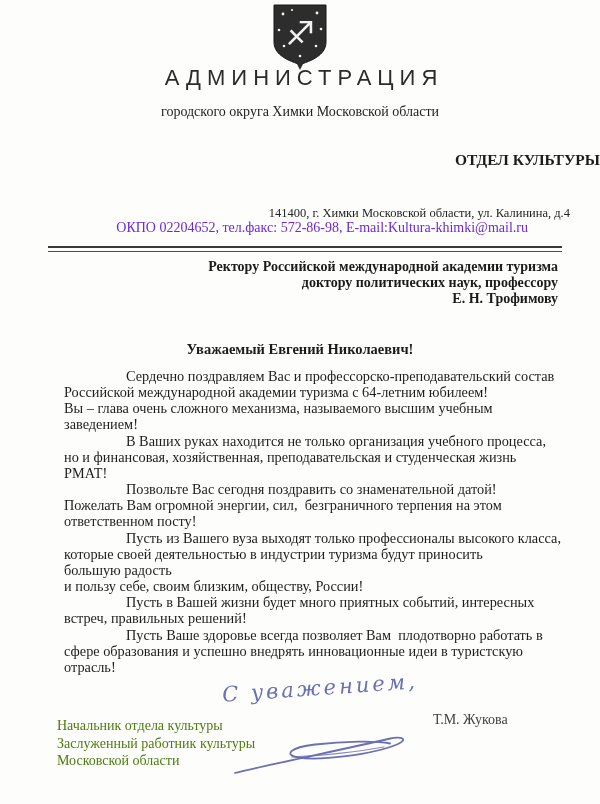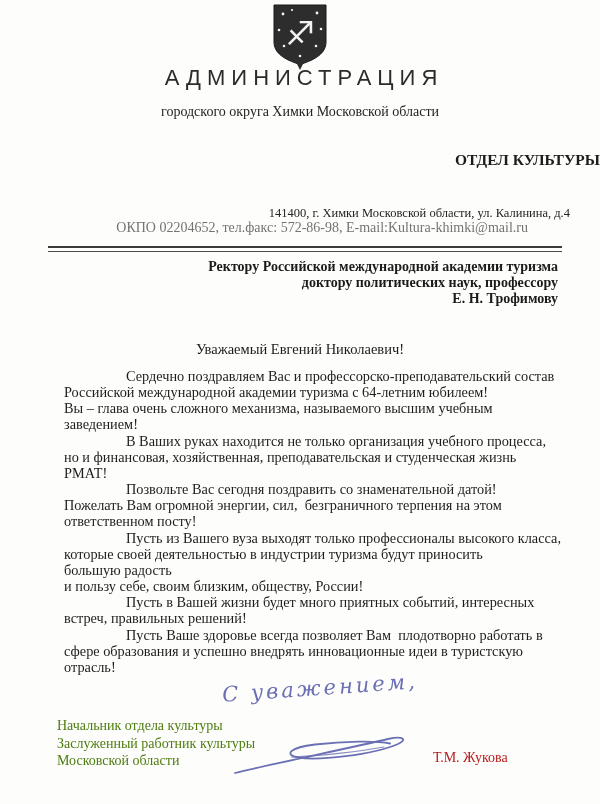--- a/index.html
+++ b/index.html
@@ -15,39 +15,39 @@
   .emblem{left:270px;top:2px;width:60px;height:68px;}
   .org-name{
     left:0;top:65px;width:600px;text-align:center;
     font-family:"Liberation Sans", sans-serif;
     font-size:22px;letter-spacing:6px;text-indent:8px;color:#2b2b2b;
     font-weight:500;
   }
   .muni-name{left:0;top:104px;width:600px;text-align:center;font-size:14px;color:#232323;}
   .dept-name{left:0;top:151px;width:600px;text-align:right;font-size:15.5px;font-weight:bold;color:#1c1c1c;}
   .addr-line1{left:0;top:206px;width:600px;text-align:right;padding-right:30px;box-sizing:border-box;font-size:12.5px;color:#242424;}
-  .addr-line2{left:0;top:220px;width:556px;text-align:right;padding-right:28px;box-sizing:border-box;font-size:14px;color:#737373;}
+  .addr-line2{left:0;top:220px;width:556px;text-align:right;padding-right:28px;box-sizing:border-box;font-size:14px;color:#6d28d9;}
   .head-rule{left:48px;top:246px;width:514px;height:3px;border-top:2px solid #3a3a3a;border-bottom:1px solid #4d4d4d;}
   
   .recipient{right:42px;top:259px;text-align:right;font-weight:bold;font-size:14px;line-height:16.2px;color:#1b1b1b;}
   
-  .salutation{left:0;top:341px;width:600px;text-align:center;font-weight:normal;font-size:14.5px;color:#1b1b1b;}
+  .salutation{left:0;top:341px;width:600px;text-align:center;font-weight:bold;font-size:14.5px;color:#1b1b1b;}
   .body-text{left:64px;top:368px;width:535px;font-size:14.3px;line-height:16.15px;color:#1d1d1d;}
   .body-text p{margin:0;text-indent:62px;white-space:pre-wrap;}
   
   .closing{
     left:222px;top:676px;
     font-family:"DejaVu Serif", serif;font-style:italic;
     font-size:21px;letter-spacing:3px;
     transform:rotate(-4deg);
   }
   
   .sig-titles{left:57px;top:717px;font-size:14px;line-height:17.6px;color:#4d7c0f;}
   .flourish{left:232px;top:726px;}
-  .sig-name{left:433px;top:750px;font-size:14px;color:#b91c1c;}
+  .sig-name{left:433px;top:712px;font-size:14px;color:#404040;}
 </style>
 </head>
 <body>
 
 <div id="page">
 
   <div class="abs emblem">
     <svg width="60" height="68" viewBox="0 0 60 68" aria-hidden="true">
       <path d="M4 3 H56 V40 C56 51 46 57.5 30 62.5 C14 57.5 4 51 4 40 Z" fill="#2d2d2d" stroke="#191919" stroke-width="1"></path>
       <path d="M26.5 61 L30 68 L33.5 61 Z" fill="#2d2d2d"></path>

